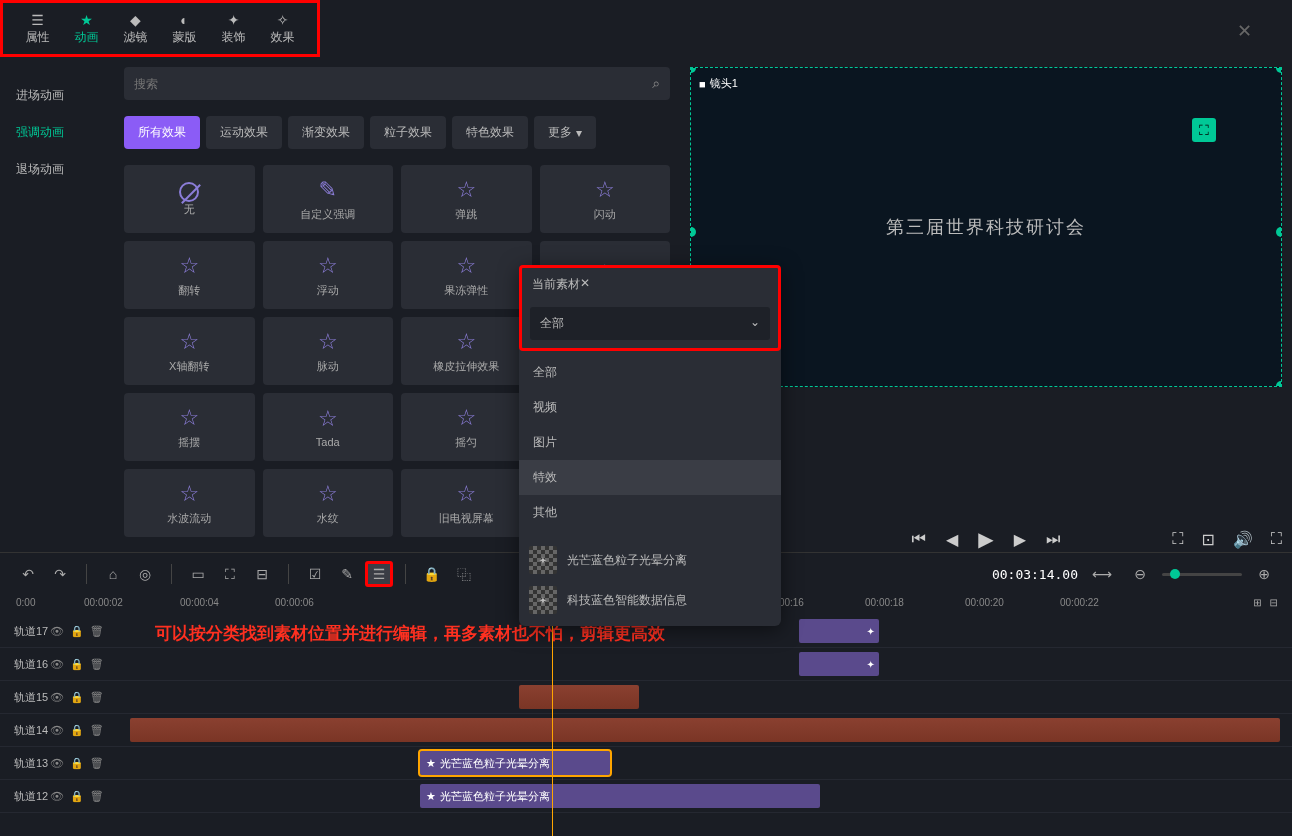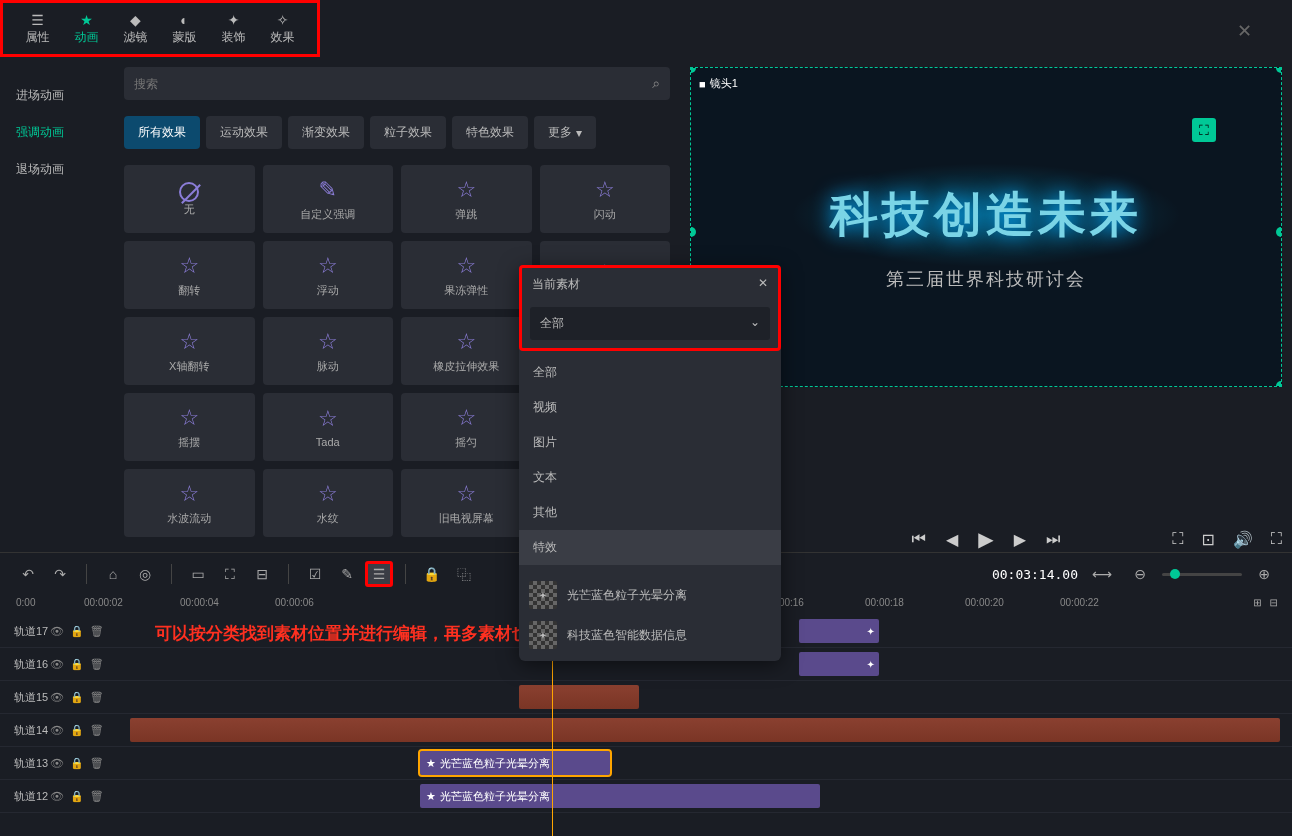--- a/index.html
+++ b/index.html
@@ -19,21 +19,21 @@
 .left-sidebar-item { padding: 10px 6px; cursor: pointer; font-size: 12px; }
 .left-sidebar-item.active { color: #00c896; }
 
 .effects-panel { width: 560px; padding: 10px 10px 10px 4px; }
 .search-box { background: #2a2d35; border-radius: 4px; padding: 8px 10px; display: flex; align-items: center; }
 .search-box input { background: transparent; border: none; color: #aaa; flex: 1; outline: none; font-size: 12px; }
 .search-icon { color: #888; font-size: 14px; }
 
 .filter-buttons { display: flex; gap: 6px; margin: 16px 0; }
 .filter-btn { background: #2a2d35; padding: 8px 14px; border-radius: 4px; cursor: pointer; font-size: 12px; }
-.filter-btn.active { background: #0c4a6e; color: #fff; }
+.filter-btn.active { background: #8b5cf6; color: #fff; }
 .filter-more { display: flex; align-items: center; gap: 4px; }
 
 .effects-grid { display: grid; grid-template-columns: repeat(4, 1fr); gap: 8px; }
 .effect-item { background: #2a2d35; border-radius: 4px; padding: 10px 4px; display: flex; flex-direction: column; align-items: center; justify-content: center; cursor: pointer; height: 68px; }
 .effect-icon { color: #8b7dd8; font-size: 22px; margin-bottom: 4px; }
 .effect-label { font-size: 11px; color: #aaa; }
 .none-icon { border: 2px solid #8b7dd8; border-radius: 50%; width: 20px; height: 20px; position: relative; }
 .none-icon::after { content: ''; position: absolute; width: 26px; height: 2px; background: #8b7dd8; transform: rotate(-45deg); top: 9px; left: -3px; }
 
 
@@ -51,21 +51,21 @@
 .handle.r { right: -5px; top: 50%; }
 .crop-icon { position: absolute; top: 50px; right: 50%; transform: translateX(230px); background: #00c896; width: 24px; height: 24px; border-radius: 3px; display: flex; align-items: center; justify-content: center; color: #000; font-size: 14px; }
 
 .playback-controls { display: flex; align-items: center; justify-content: center; margin-top: 140px; gap: 20px; position: relative; }
 .pb-btn { color: #ccc; font-size: 16px; cursor: pointer; }
 .pb-right { position: absolute; right: 0; display: flex; gap: 18px; }
 
 
 .popup { position: absolute; top: 265px; left: 519px; width: 262px; background: #2a2d35; border-radius: 6px; z-index: 100; box-shadow: 0 4px 20px rgba(0,0,0,0.5); }
 .popup-header { border: 3px solid red; border-radius: 4px; }
-.popup-title { padding: 8px 10px; display: flex; justify-content: space-between; font-size: 12px; }
+.popup-title { padding: 8px 10px; display: flex; font-size: 12px; }
 .popup-select { margin: 6px 8px 8px; background: #1e2128; padding: 8px 10px; border-radius: 3px; display: flex; justify-content: space-between; cursor: pointer; }
 .popup-list { padding: 4px 0; }
 .popup-list-item { padding: 9px 14px; cursor: pointer; font-size: 12px; }
 .popup-list-item:hover, .popup-list-item.hover { background: #3a3d45; }
 .popup-assets { padding: 6px 10px; }
 .popup-asset { display: flex; align-items: center; gap: 10px; padding: 6px 0; cursor: pointer; }
 .asset-thumb { width: 28px; height: 28px; background: repeating-conic-gradient(#666 0 25%, #333 0 50%); background-size: 8px 8px; border-radius: 2px; display: flex; align-items: center; justify-content: center; font-size: 10px; }
 
 
 .tl-toolbar { display: flex; align-items: center; padding: 8px 14px; gap: 4px; border-top: 1px solid #333; }
@@ -245,21 +245,20 @@
           <span>镜头1</span>
         </div>
       <div class="handle tl"></div>
       <div class="handle tr"></div>
       <div class="handle bl"></div>
       <div class="handle br"></div>
       <div class="handle l"></div>
       <div class="handle r"></div>
       <div class="crop-icon">⛶</div>
       <div style="text-align:center">
-        <div class="preview-text">科技创造未来</div>
         <div class="preview-sub">第三届世界科技研讨会</div>
       </div>
     </div>
     <div class="playback-controls">
       <span class="pb-btn">⏮</span>
       <span class="pb-btn">◀</span>
       <span class="pb-btn" style="font-size:20px">▶</span>
       <span class="pb-btn">▶</span>
       <span class="pb-btn">⏭</span>
       <div class="pb-right">
@@ -280,23 +279,22 @@
       </div>
     <div class="popup-select">
         <span>全部</span>
         <span>⌄</span>
       </div>
   </div>
   <div class="popup-list">
     <div class="popup-list-item">全部</div>
     <div class="popup-list-item">视频</div>
     <div class="popup-list-item">图片</div>
-    <div class="popup-list-item">文本</div>
+    <div class="popup-list-item hover">特效</div>
     <div class="popup-list-item">其他</div>
-    <div class="popup-list-item hover">特效</div>
   </div>
   <div class="popup-assets">
     <div class="popup-asset">
         <div class="asset-thumb">✦</div>
         <span>光芒蓝色粒子光晕分离</span>
       </div>
     <div class="popup-asset">
         <div class="asset-thumb">✦</div>
         <span>科技蓝色智能数据信息</span>
       </div>

